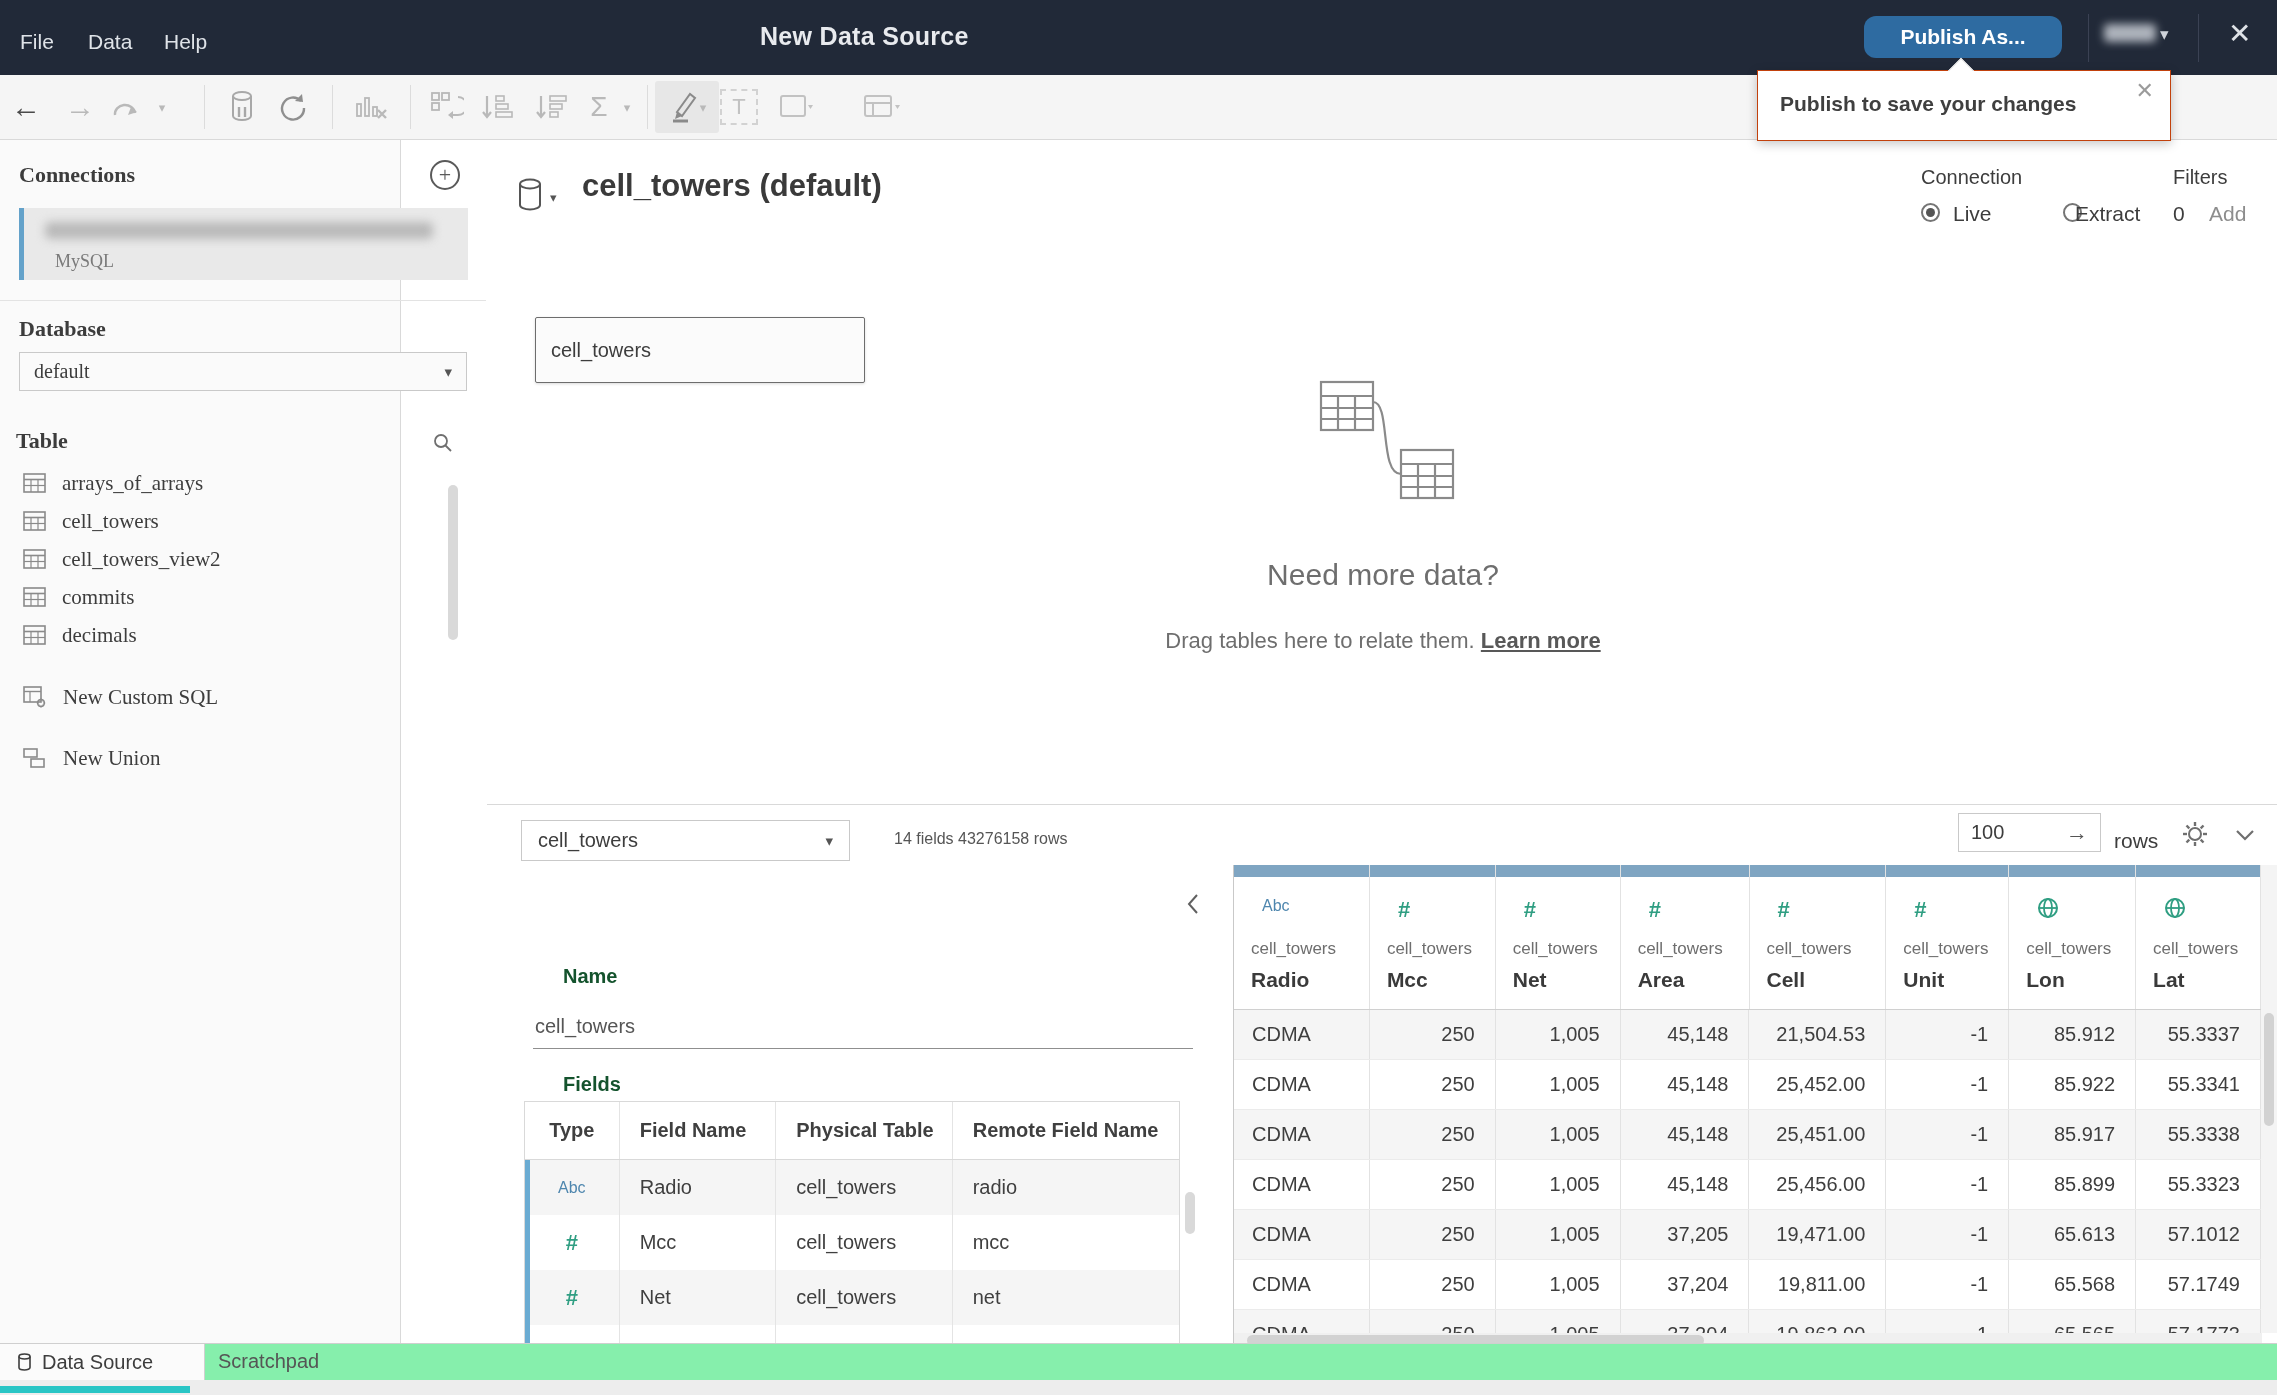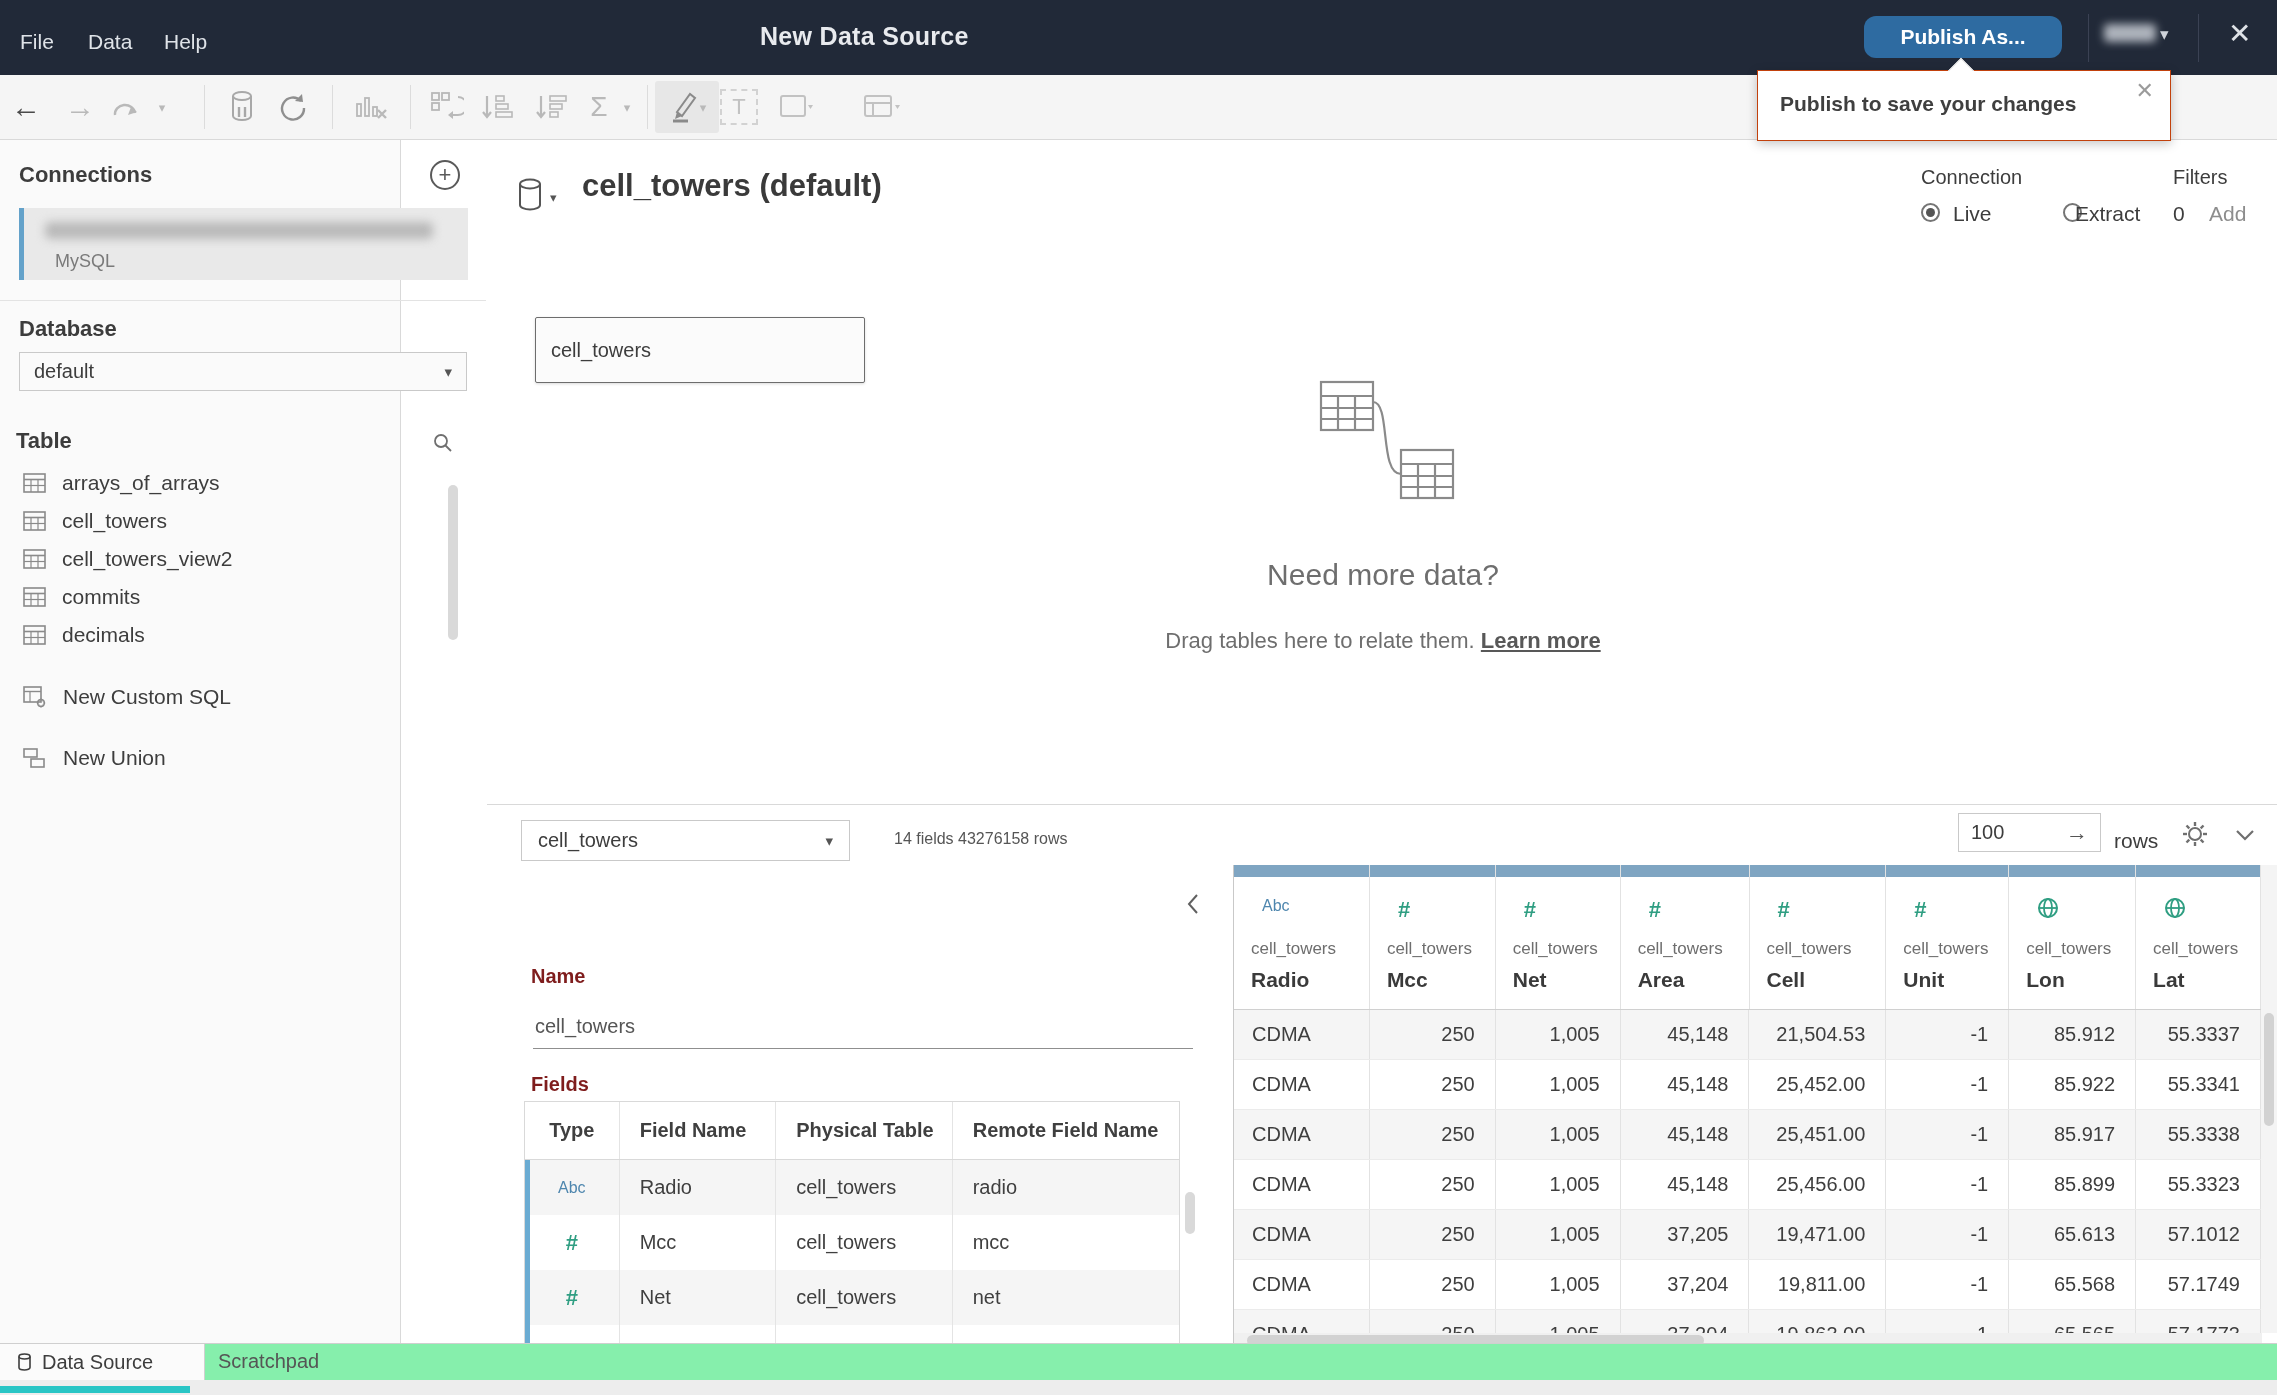--- a/index.html
+++ b/index.html
@@ -30,21 +30,21 @@
   .showme { position:absolute; left:2166px; top:101px; font-size:21px; color:#a9a9a9; }
 
   
   .tooltip { position:absolute; left:1757px; top:70px; width:414px; height:71px; background:#fff; border:1px solid #c2410c; box-shadow:0 3px 10px rgba(0,0,0,.22); z-index:50; }
   .tt-arrow { position:absolute; left:1945px; top:55px; width:30px; height:16px; overflow:hidden; z-index:51; }
   .tt-arrow::before { content:""; position:absolute; left:6px; top:7px; width:18px; height:18px; background:#fff; border:1px solid #e2e2e2; transform:rotate(45deg); }
   .tt-text { position:absolute; left:22px; top:21px; font-size:21px; font-weight:600; color:#3f3f3f; }
   .tt-close { position:absolute; right:16px; top:7px; font-size:22px; color:#9b9b9b; background:none; border:none; font-family:inherit; }
 
   
-  .sidebar { position:absolute; left:0; top:140px; width:401px; height:1203px; background:#fafafa; border-right:1px solid #d9d9d9; }
+  .sidebar { position:absolute; left:0; top:140px; width:401px; height:1203px; background:#fafafa; border-right:1px solid #d9d9d9;font-family:Liberation Serif, serif; }
   .sb-h { font-size:22px; font-weight:700; color:#3c3c3c; }
   .conn-item { position:absolute; left:19px; top:68px; width:449px; height:72px; background:#e9e9e9; }
   .conn-bar { position:absolute; left:0; top:0; width:5px; height:72px; background:#64a2ca; }
   .conn-blur { position:absolute; left:26px; top:14px; width:388px; height:17px; background:#b9b9b9; border-radius:5px; filter:blur(5px); }
   .conn-sub { position:absolute; left:36px; top:43px; font-size:18px; color:#7a7a7a; }
   .sb-div { position:absolute; left:0; width:486px; height:1px; background:#e3e3e3; }
   .sb-select { position:absolute; left:19px; top:212px; width:448px; height:39px; border:1px solid #c9c9c9; background:#fafafa; font-size:20px; color:#3d3d3d; display:flex; align-items:center; padding:0 14px; }
   .sb-select .sel-caret { margin-left:auto; font-size:15px; color:#555; }
   .tbl-item { position:absolute; left:23px; height:34px; display:flex; align-items:center; gap:16px; font-size:21px; color:#3d3d3d; }
   .sb-scroll { position:absolute; left:448px; top:345px; width:10px; height:155px; background:#d9d9d9; border-radius:5px; }
@@ -64,21 +64,21 @@
   .preview { position:absolute; left:487px; top:804px; width:1790px; height:539px; background:#fff; border-top:1px solid #d9d9d9; }
   .pv-select { position:absolute; left:34px; top:15px; width:329px; height:41px; border:1px solid #c9c9c9; background:#fff; font-size:20px; color:#3d3d3d; display:flex; align-items:center; padding:0 16px; }
   .pv-select .sel-caret { margin-left:auto; font-size:15px; color:#555; }
   .pv-summary { position:absolute; left:407px; top:25px; font-size:16px; color:#555; }
   .rowlimit { position:absolute; left:1471px; top:8px; width:143px; height:39px; border:1px solid #c9c9c9; background:#fff; display:flex; align-items:center; padding:0 12px; }
   .rowlimit input { border:none; outline:none; width:80px; font-size:20px; color:#3d3d3d; font-family:inherit; background:transparent; }
   .rowlimit .rl-arrow { margin-left:auto; font-size:22px; color:#555; }
   .rows-label { position:absolute; left:1627px; top:24px; font-size:21px; color:#3d3d3d; }
 
   
-  .md-label { font-size:20px; font-weight:600; color:#7f1d1d; }
+  .md-label { font-size:20px; font-weight:600; color:#14532d;margin-left:32px; }
   .md-name-input { position:absolute; left:46px; top:206px; width:660px; border:none; border-bottom:1px solid #8f8f8f; background:transparent; font-size:20px; color:#555; font-family:inherit; padding:4px 0 10px 2px; outline:none; }
   .ftable { position:absolute; left:37px; top:296px; width:656px; height:247px; border:1px solid #d9d9d9; overflow:hidden; background:#fff; }
   .frow { display:flex; width:100%; }
   .fhead { height:58px; border-bottom:1px solid #d9d9d9; }
   .fhead .fcell { font-weight:700; color:#3f3f3f; }
   .fbody { height:55px; position:relative; }
   .fbody.alt { background:#f5f5f5; }
   .fbody .fbar { position:absolute; left:0; top:0; width:5px; height:100%; background:#6aabd2; }
   .fcell { display:flex; align-items:center; padding-left:20px; font-size:20px; color:#3f3f3f; border-right:1px solid #e4e4e4; height:100%; }
   .fcell:last-child { border-right:none; }

